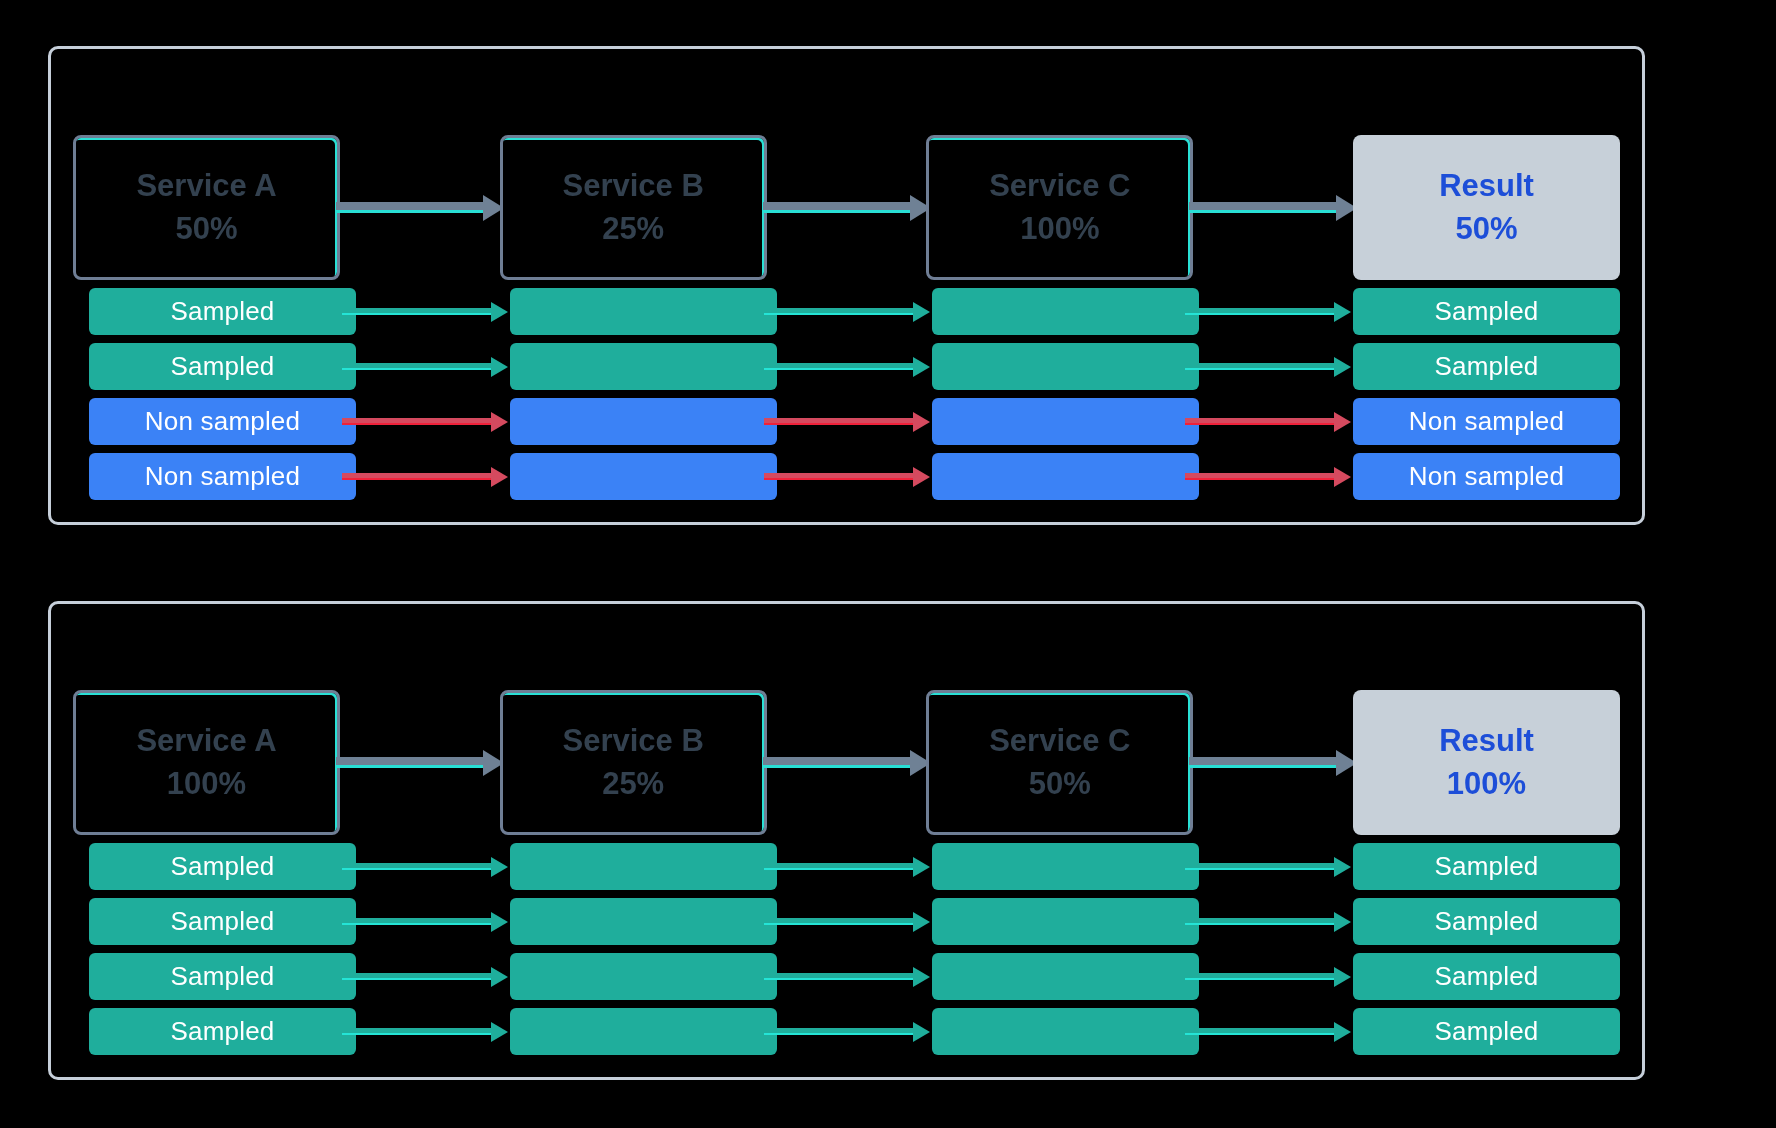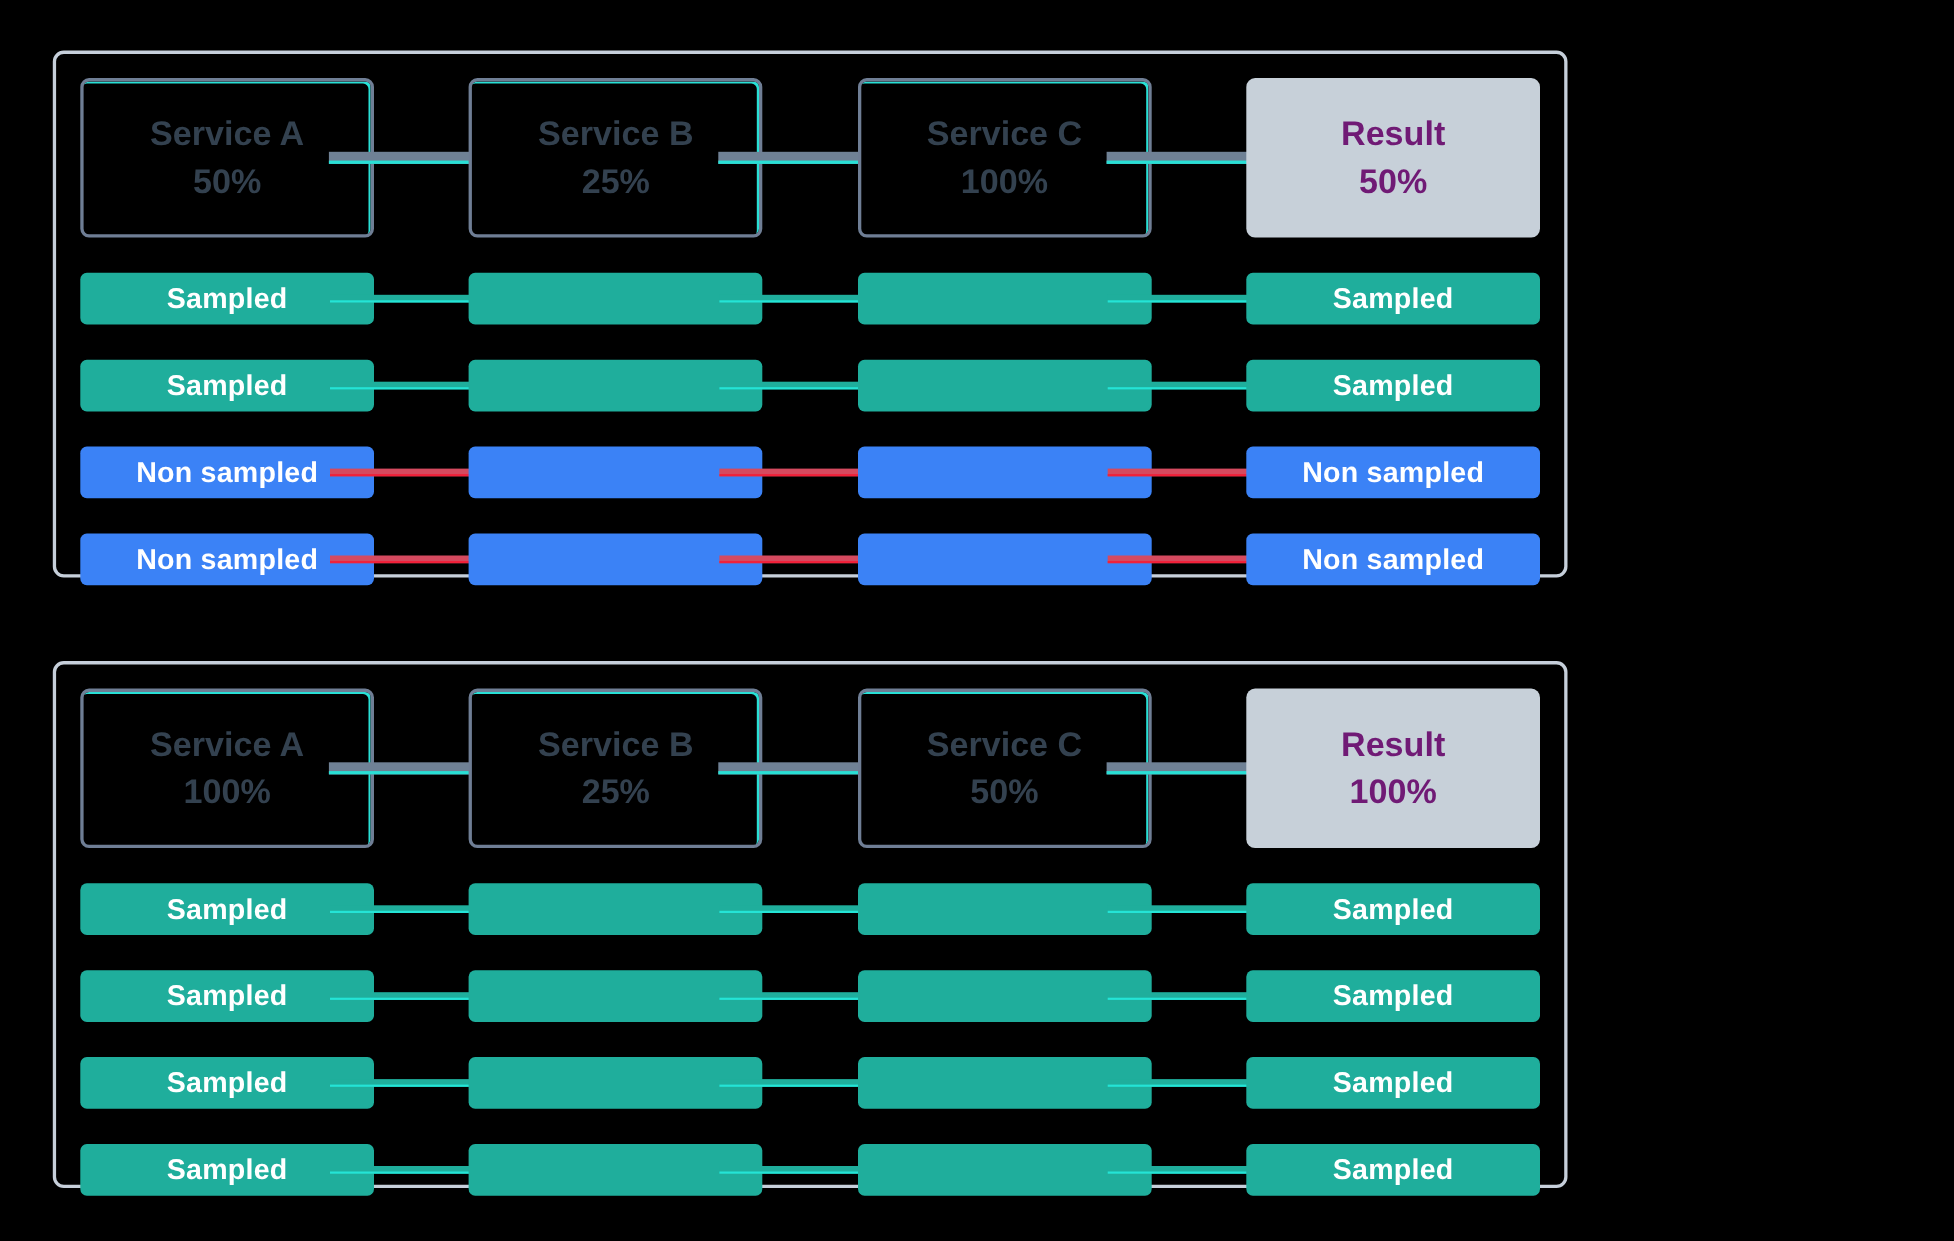--- a/index.html
+++ b/index.html
@@ -1,43 +1,43 @@
 <!DOCTYPE html>
 <html><head>
 <meta charset="utf-8">
 <style>
   html,body{margin:0;padding:0;background:#000;}
   .stage{
     position:relative;width:1776px;height:1128px;background:#000;
     font-family:"Liberation Sans",sans-serif;overflow:hidden;
   }
   .panel{
-    position:absolute;left:48px;width:1377px;height:479px;box-sizing:border-box;
+    position:absolute;left:48px;width:1597px;height:479px;box-sizing:border-box;
     border:3px solid #C6CFDA;border-radius:10px;padding:22px;background:#000;
-    display:flex;flex-direction:column;gap:32px;
+    display:flex;flex-direction:column;gap:8px;justify-content:flex-end;
   }
   .panel.p1{top:46px;}
   .panel.p2{top:601px;}
   .prow{display:flex;align-items:center;}
   .arrow-cell{flex:1;display:flex;align-items:center;justify-content:center;min-width:0;}
 
   .service-box{
     width:267px;height:145px;flex:none;box-sizing:border-box;
     border:3px solid #6F7E95;border-radius:8px;background:#000;
     box-shadow:inset -2px 2px 0 0 #29E0D6;
     display:flex;flex-direction:column;align-items:center;justify-content:center;gap:9px;
     color:#33414F;font-size:31px;font-weight:700;line-height:1.1;
   }
   .service-box.result{
-    border:none;box-shadow:none;background:#C7D0D9;color:#701a75;border-radius:8px;
+    border:none;box-shadow:none;background:#C7D0D9;color:#1d4ed8;border-radius:8px;
   }
   .bar{
     width:267px;height:47px;flex:none;border-radius:6px;
     display:flex;align-items:center;justify-content:center;
-    color:#FFFFFF;font-size:26px;font-weight:700;letter-spacing:.2px;
+    color:#FFFFFF;font-size:26px;font-weight:400;letter-spacing:.2px;margin-left:16px;
   }
   .bar.sampled{background:#1FAE9C;}
   .bar.non-sampled{background:#3b82f6;}
 
   .arrow{display:flex;align-items:center;}
   .arrow .shaft{display:block;}
   .arrow .head{display:block;width:0;height:0;margin-left:-1px;}
 
   .arrow.gray .shaft{width:148px;height:8px;background:#6F8195;border-bottom:3px solid #29DFD5;}
   .arrow.gray .head{border-top:13px solid transparent;border-bottom:13px solid transparent;border-left:21px solid #6F8195;}

